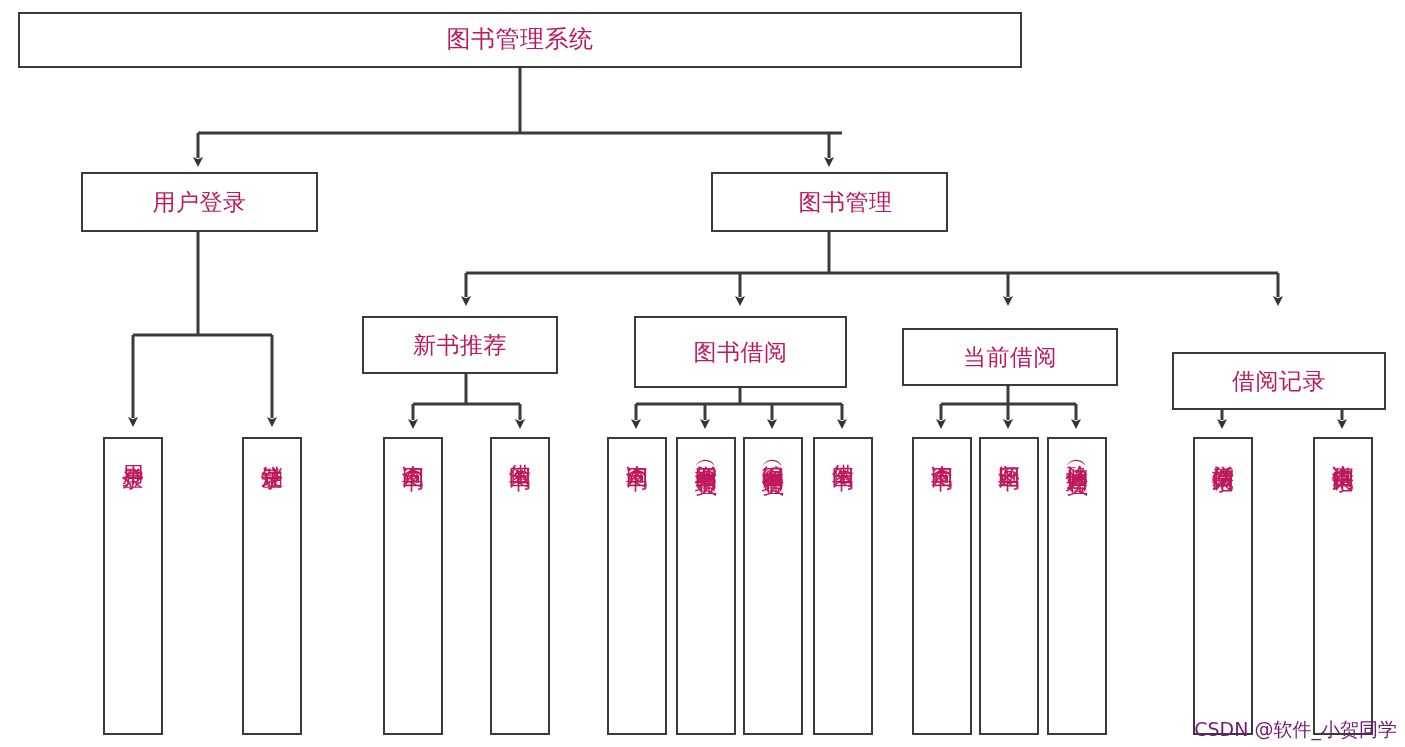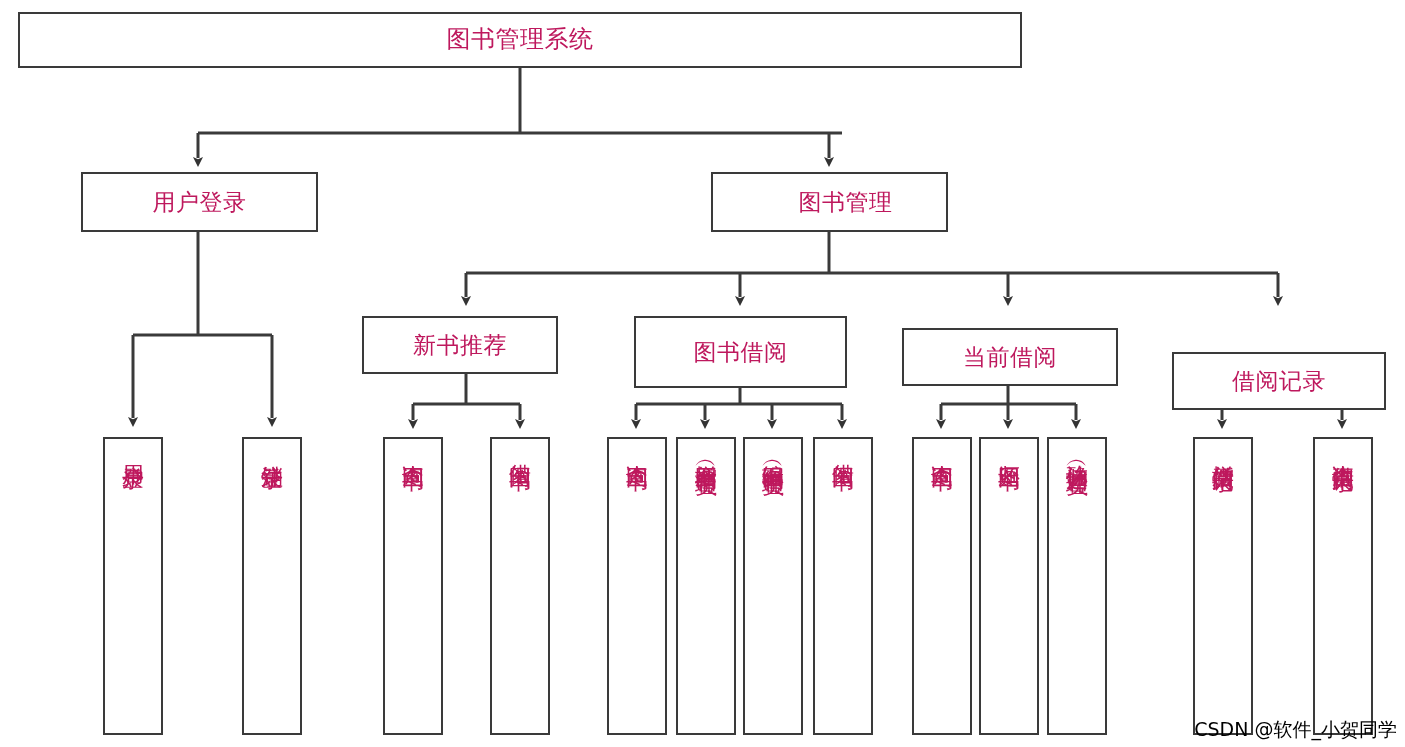--- a/index.html
+++ b/index.html
@@ -57,21 +57,21 @@
     white-space: nowrap;
   }
   .node.root .label {
     font-size: 24px;
   }
   #watermark {
     position: absolute;
     right: 8px;
     bottom: 4px;
     font-size: 19px;
-    color: #000000;
+    color: #701a75;
     z-index: 5;
     white-space: nowrap;
     font-family: "DejaVu Sans", "Liberation Sans", sans-serif;
     text-align: right;
   }
 </style>
 </head>
 <body>
 
 <div id="canvas">

